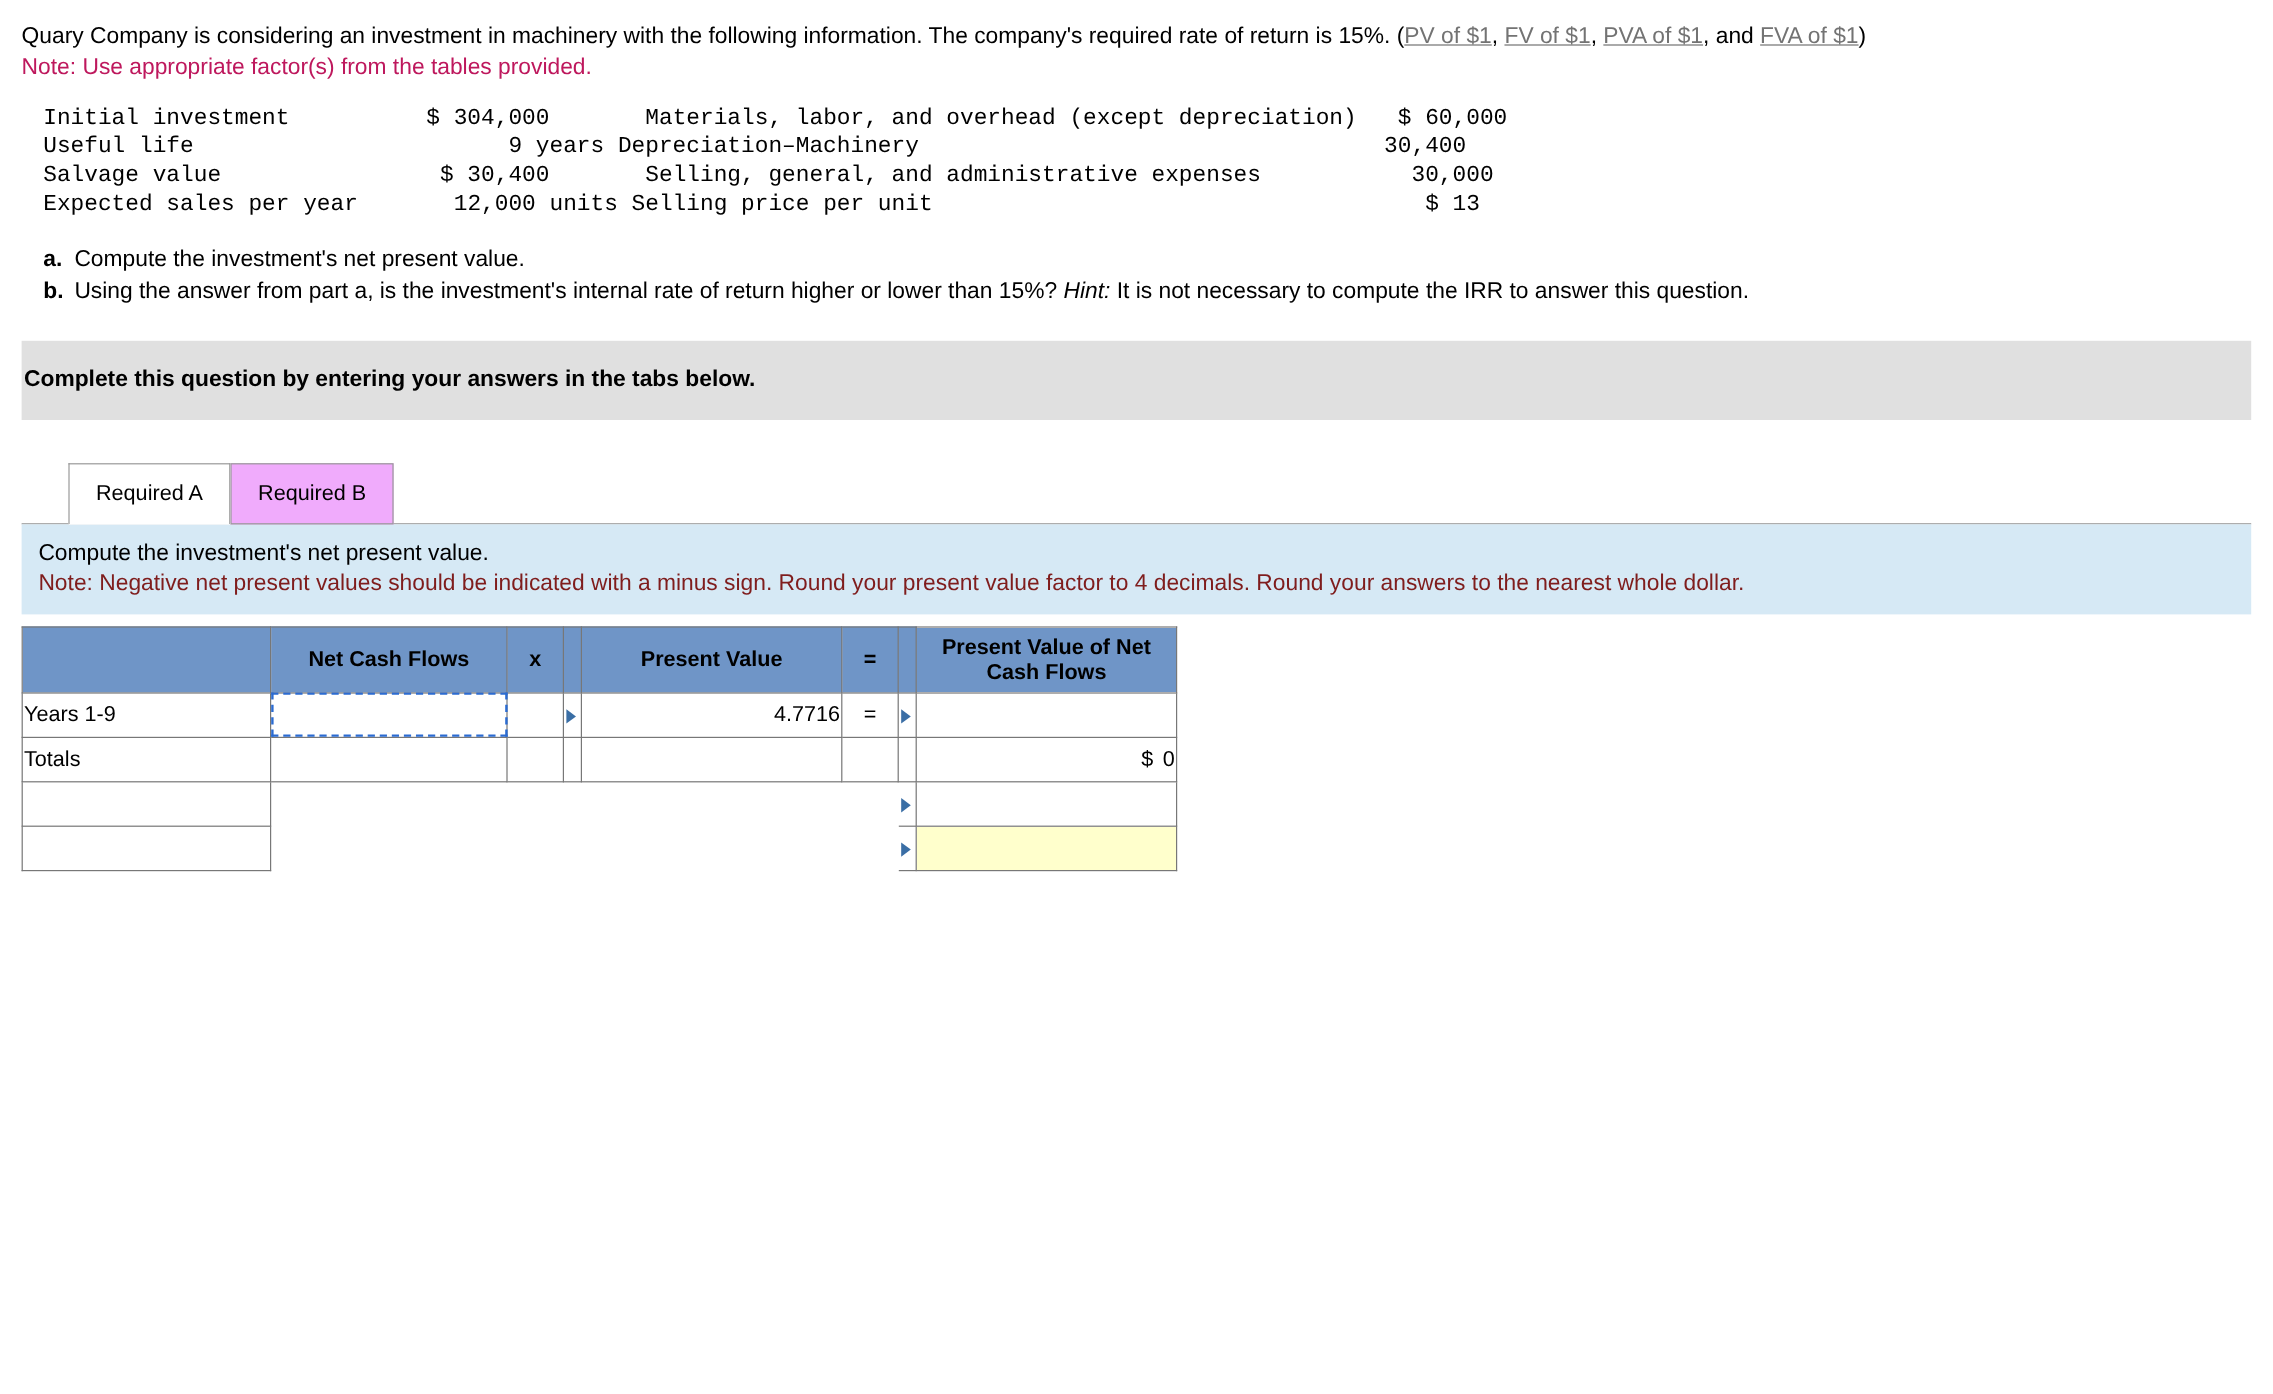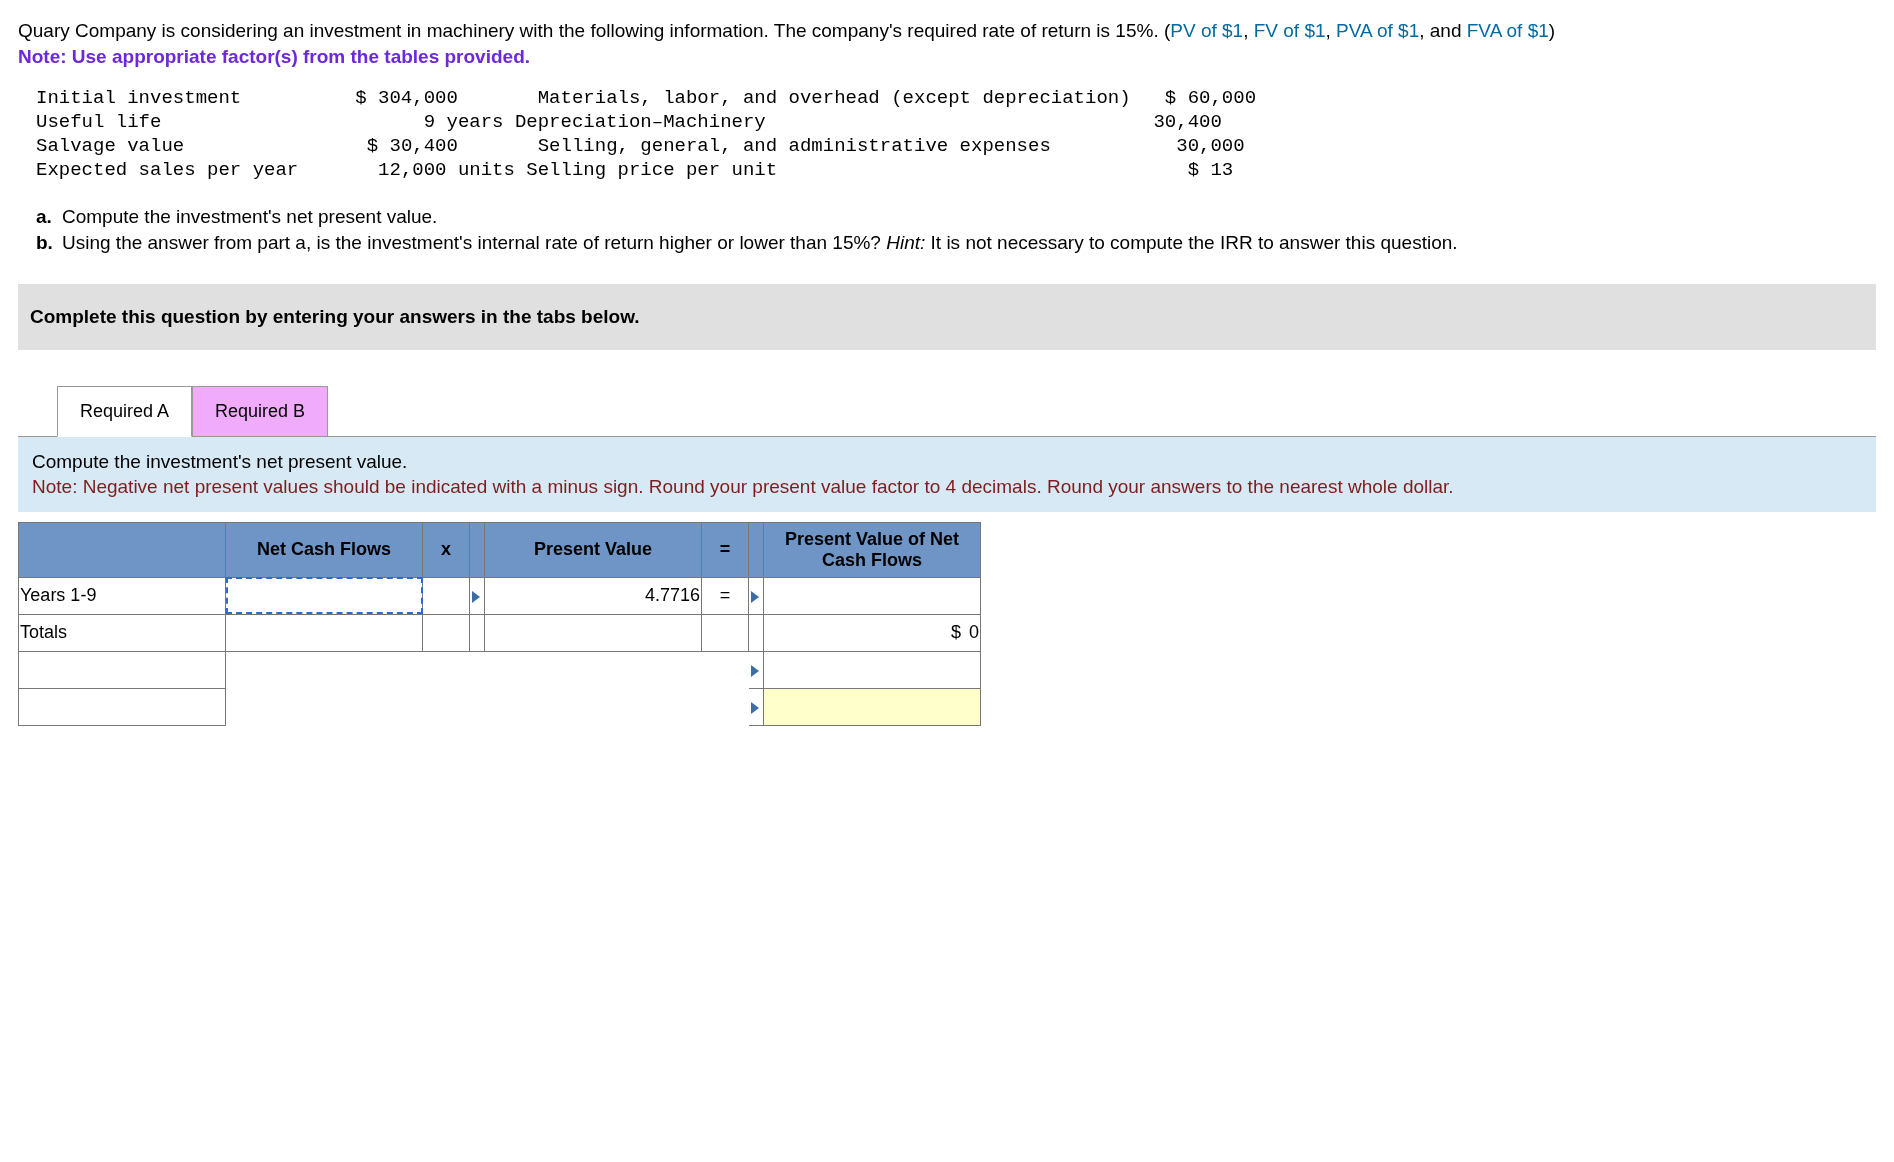--- a/index.html
+++ b/index.html
@@ -8,25 +8,26 @@
     padding: 18px;
     font-size: 19px;
     color: #000;
     background: #fff;
   }
   .intro {
     line-height: 1.35;
     margin-bottom: 18px;
   }
   .link {
-    color: #0369a1;
+    color: #737373;
+    text-decoration: underline;
   }
   .note-red {
-    color: #6d28d9;
-    font-weight: bold;
+    color: #be185d;
+    font-weight: normal;
   }
   .mono-block {
     font-family: "Courier New", monospace;
     font-size: 19px;
     white-space: pre;
     margin: 0 18px 22px 18px;
     line-height: 1.25;
   }
   .questions {
     margin: 0 18px 28px 18px;
@@ -35,21 +36,21 @@
   .questions .ql {
     display: flex;
   }
   .questions .ql .mark {
     font-weight: bold;
     width: 26px;
   }
   .italic { font-style: italic; }
   .instruction-bar {
     background: #e0e0e0;
-    padding: 22px 12px;
+    padding: 22px 2px;
     font-weight: bold;
     margin: 0 0 36px 0;
   }
   .tabs {
     display: flex;
     margin-left: 12px;
     padding-left: 27px;
   }
   .tab {
     border: 1px solid #999;

